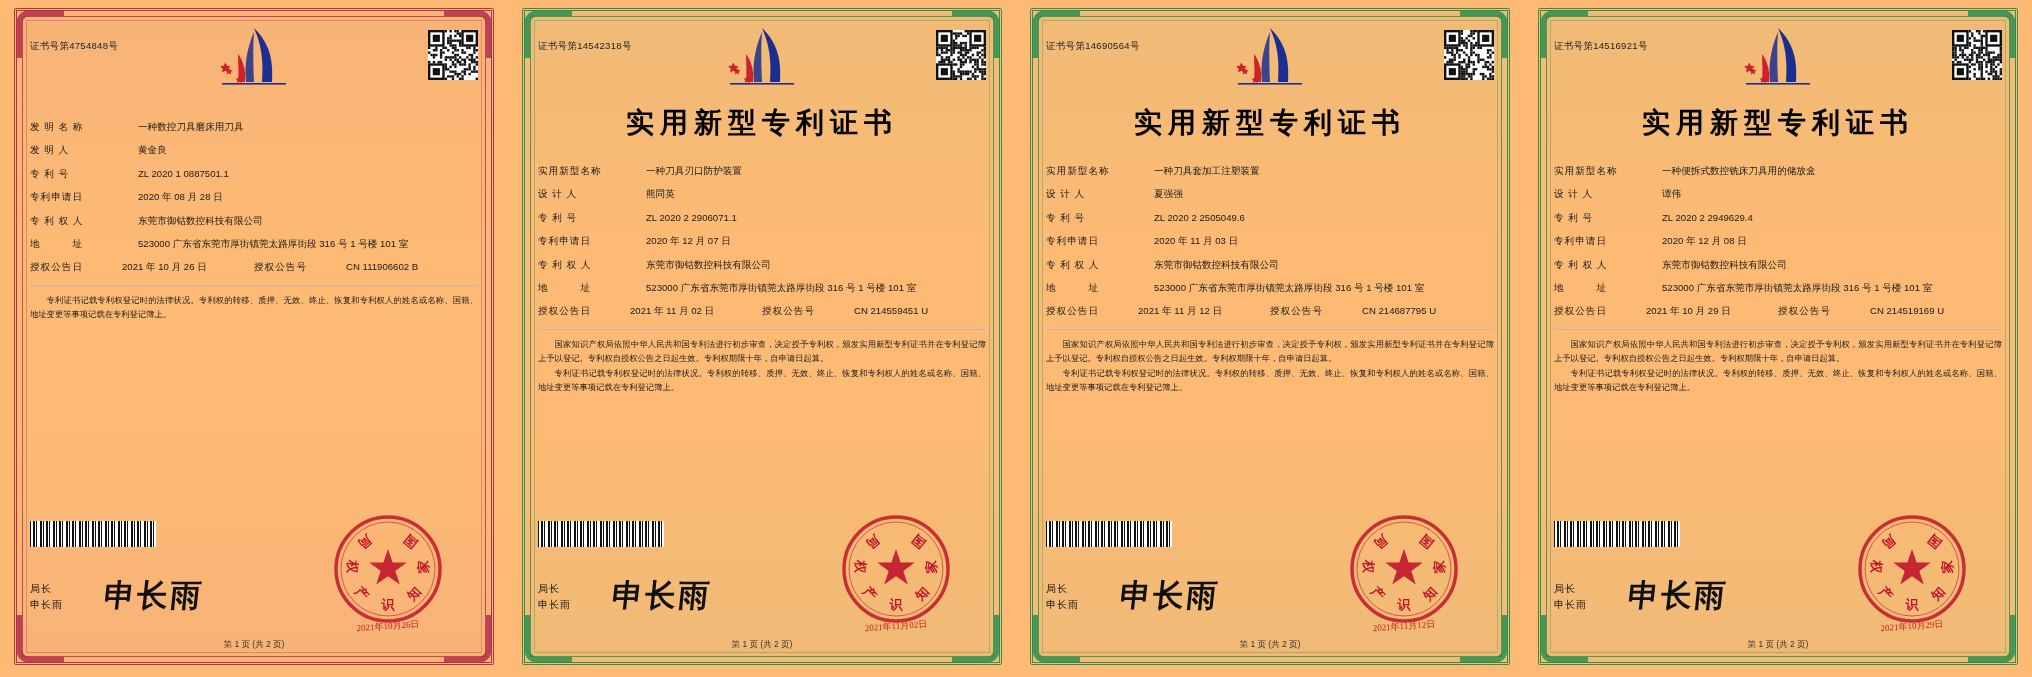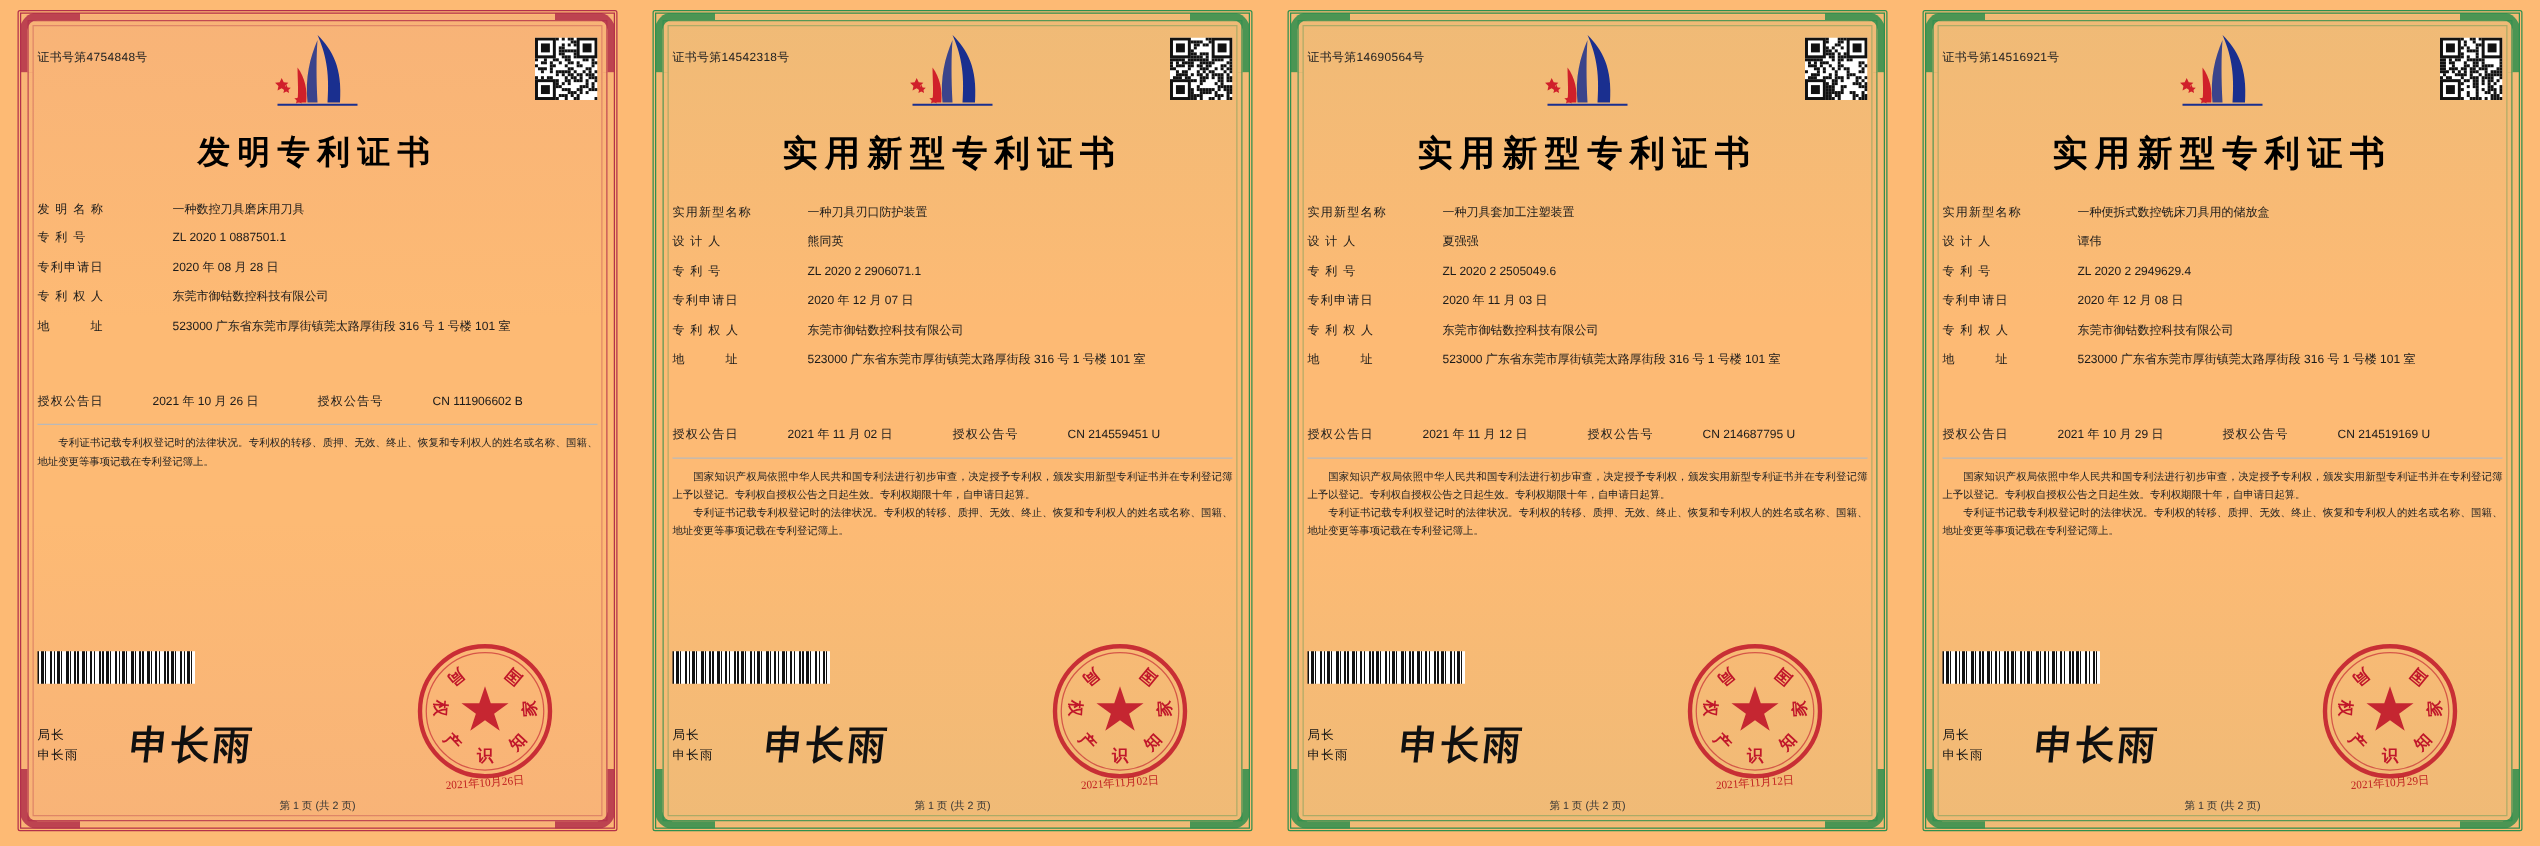--- a/index.html
+++ b/index.html
@@ -136,21 +136,20 @@
   }
   .row2 {
     display: flex;
     align-items: flex-start;
     margin-bottom: 9px;
   }
   .half {
     display: flex;
     flex: 1 1 50%;
     align-items: flex-start;
-    margin-top: 37px;
   }
   .half .lbl { min-width: 92px; }
 
   .divider {
     border-top: 1px solid #b9b9b9;
     margin: 10px 0 8px 0;
   }
   .para {
     font-size: 8.3px;
     line-height: 1.75;
@@ -392,26 +391,29 @@
             <rect x="4.761904761904762" y="4.761904761904762" width="7.142857142857142" height="7.142857142857142" fill="#111"></rect>
               <rect x="33.33333333333333" y="0" width="16.666666666666668" height="16.666666666666668" fill="#111"></rect>
             <rect x="35.71428571428571" y="2.380952380952381" width="11.904761904761905" height="11.904761904761905" fill="#fff"></rect>
             <rect x="38.09523809523809" y="4.761904761904762" width="7.142857142857142" height="7.142857142857142" fill="#111"></rect>
               <rect x="0" y="33.33333333333333" width="16.666666666666668" height="16.666666666666668" fill="#111"></rect>
             <rect x="2.380952380952381" y="35.71428571428571" width="11.904761904761905" height="11.904761904761905" fill="#fff"></rect>
             <rect x="4.761904761904762" y="38.09523809523809" width="7.142857142857142" height="7.142857142857142" fill="#111"></rect>
   </svg></div>
       </div>
 
-      <div class="title big">发明专利证书</div>
 
       <div class="fields">
           <div class="row">
             <div class="lbl wide">发 明 名 称</div>
             <div class="val">一种数控刀具磨床用刀具</div>
+          </div>
+          <div class="row">
+            <div class="lbl wide">发 明 人</div>
+            <div class="val">黄金良</div>
           </div>
           <div class="row">
             <div class="lbl wide">专 利 号</div>
             <div class="val">ZL 2020 1 0887501.1</div>
           </div>
           <div class="row">
             <div class="lbl wide">专利申请日</div>
             <div class="val">2020 年 08 月 28 日</div>
           </div>
           <div class="row">

